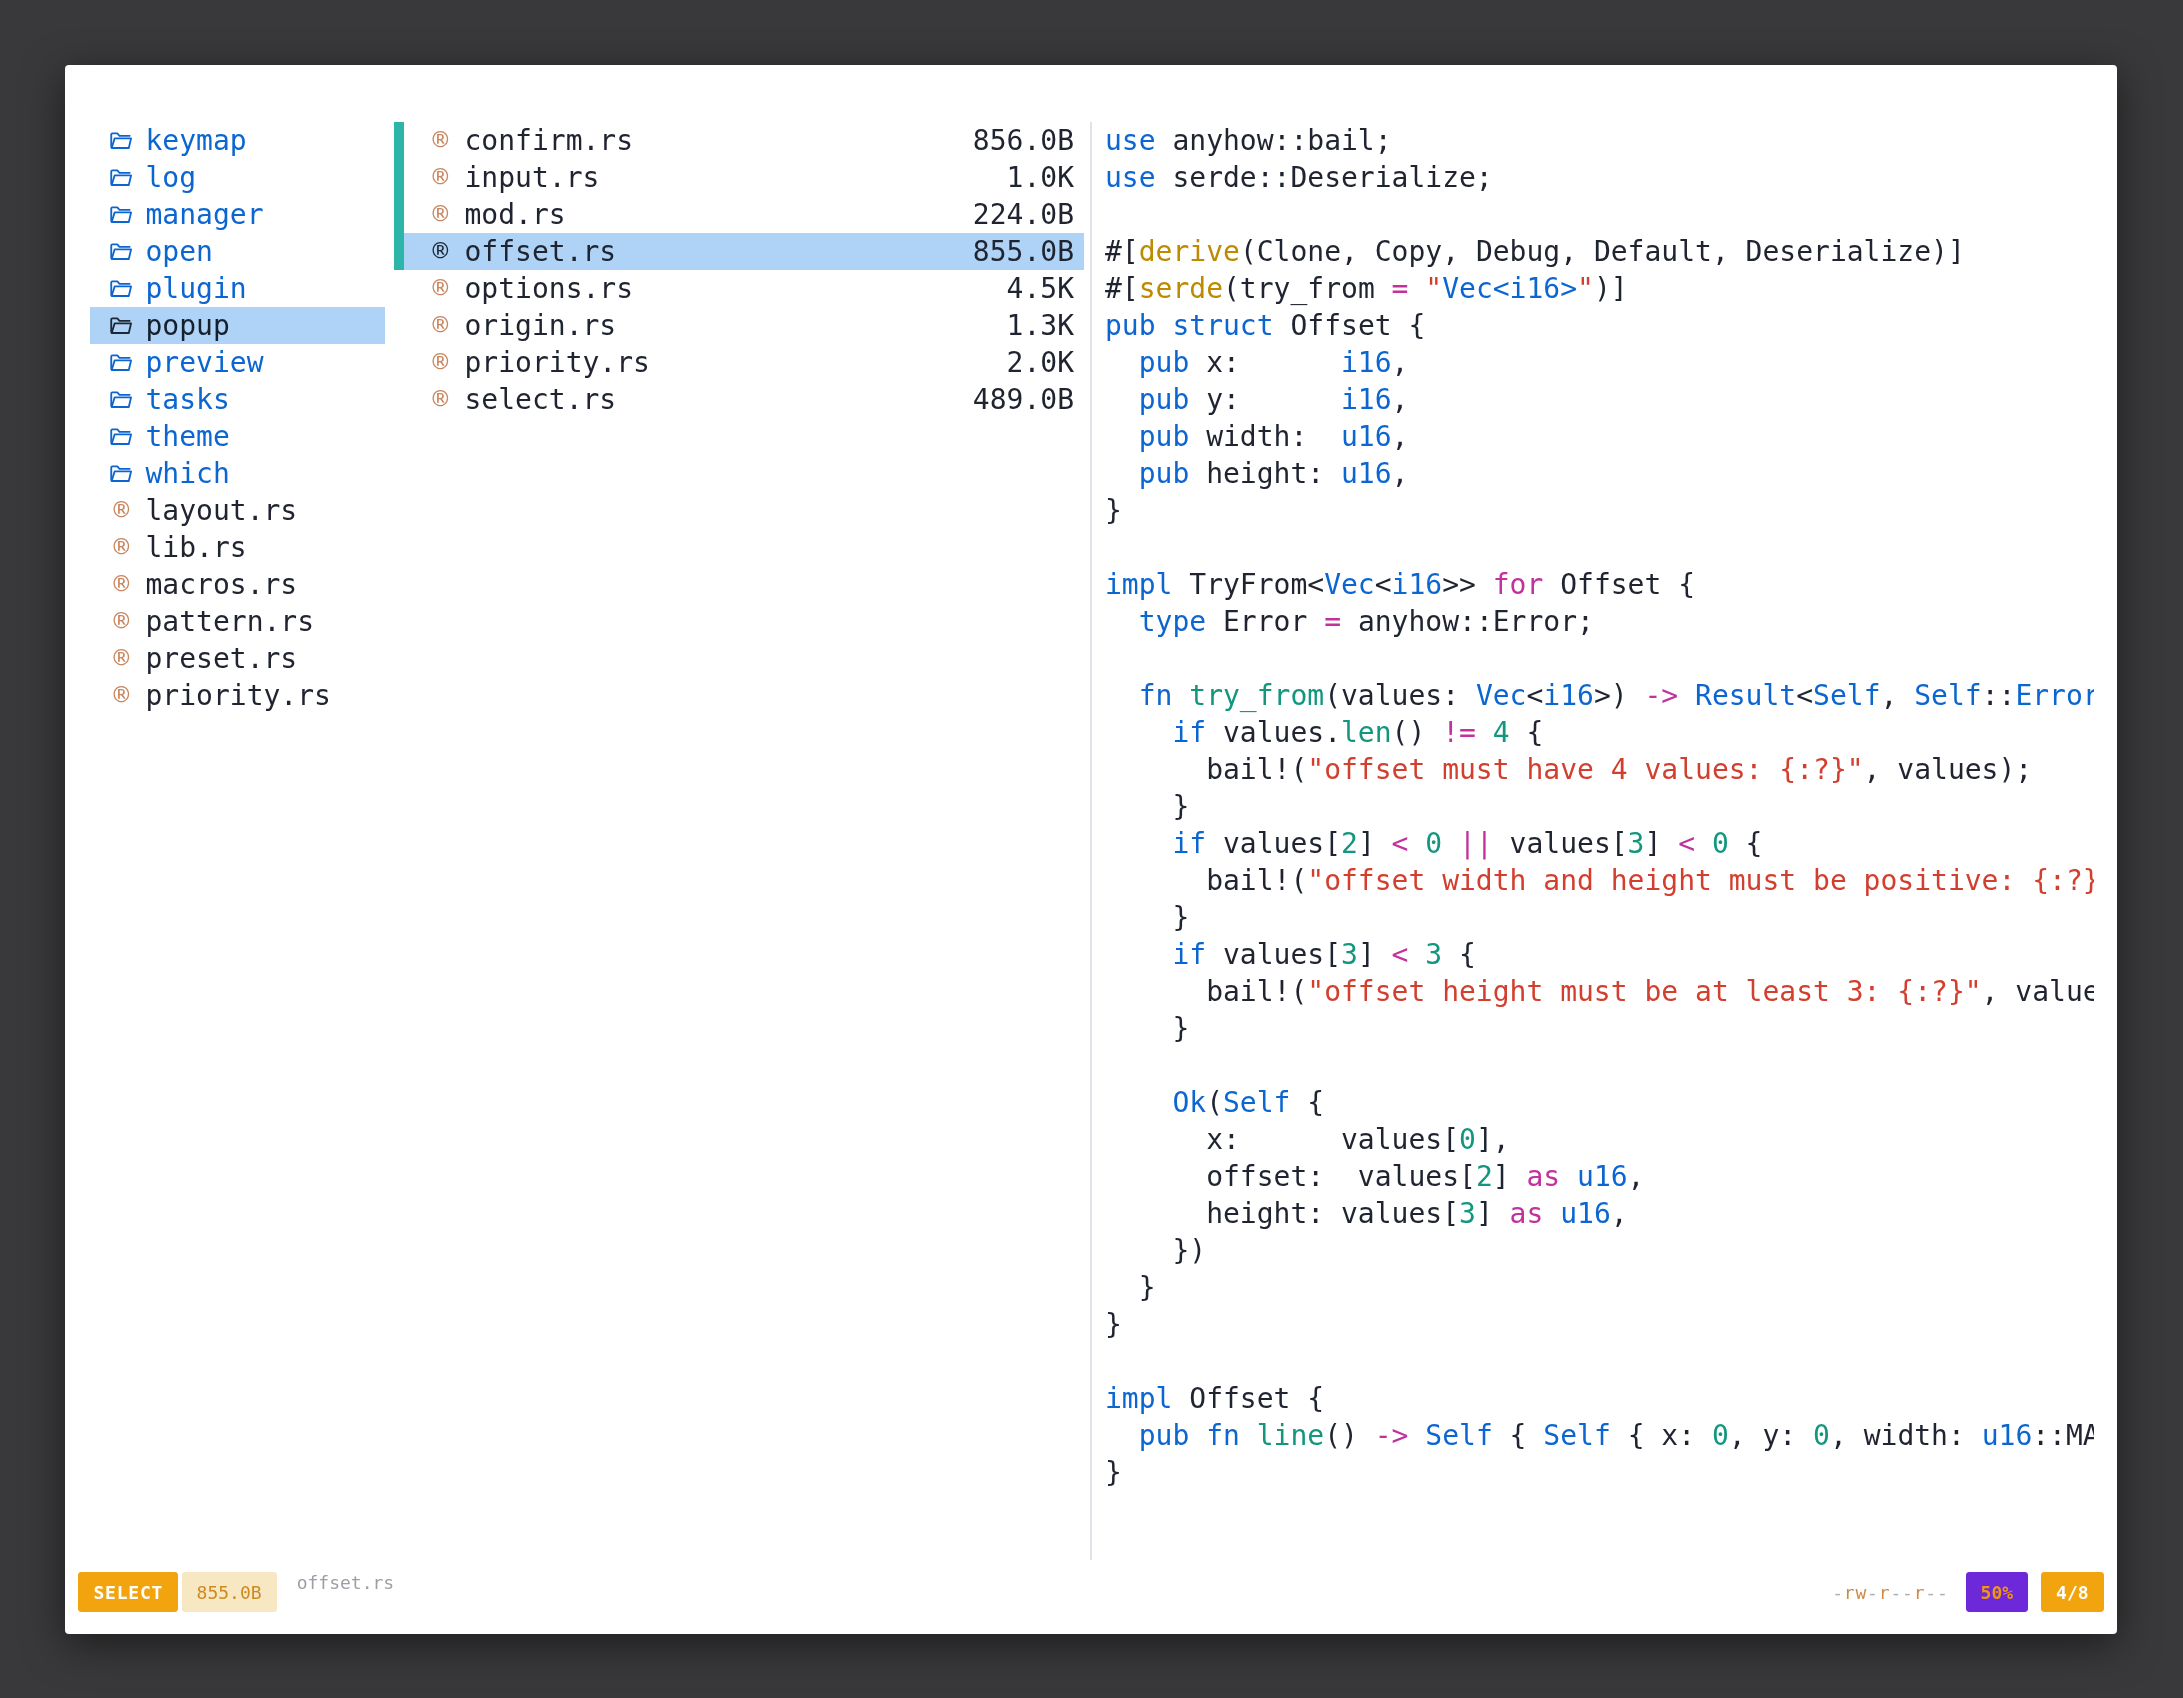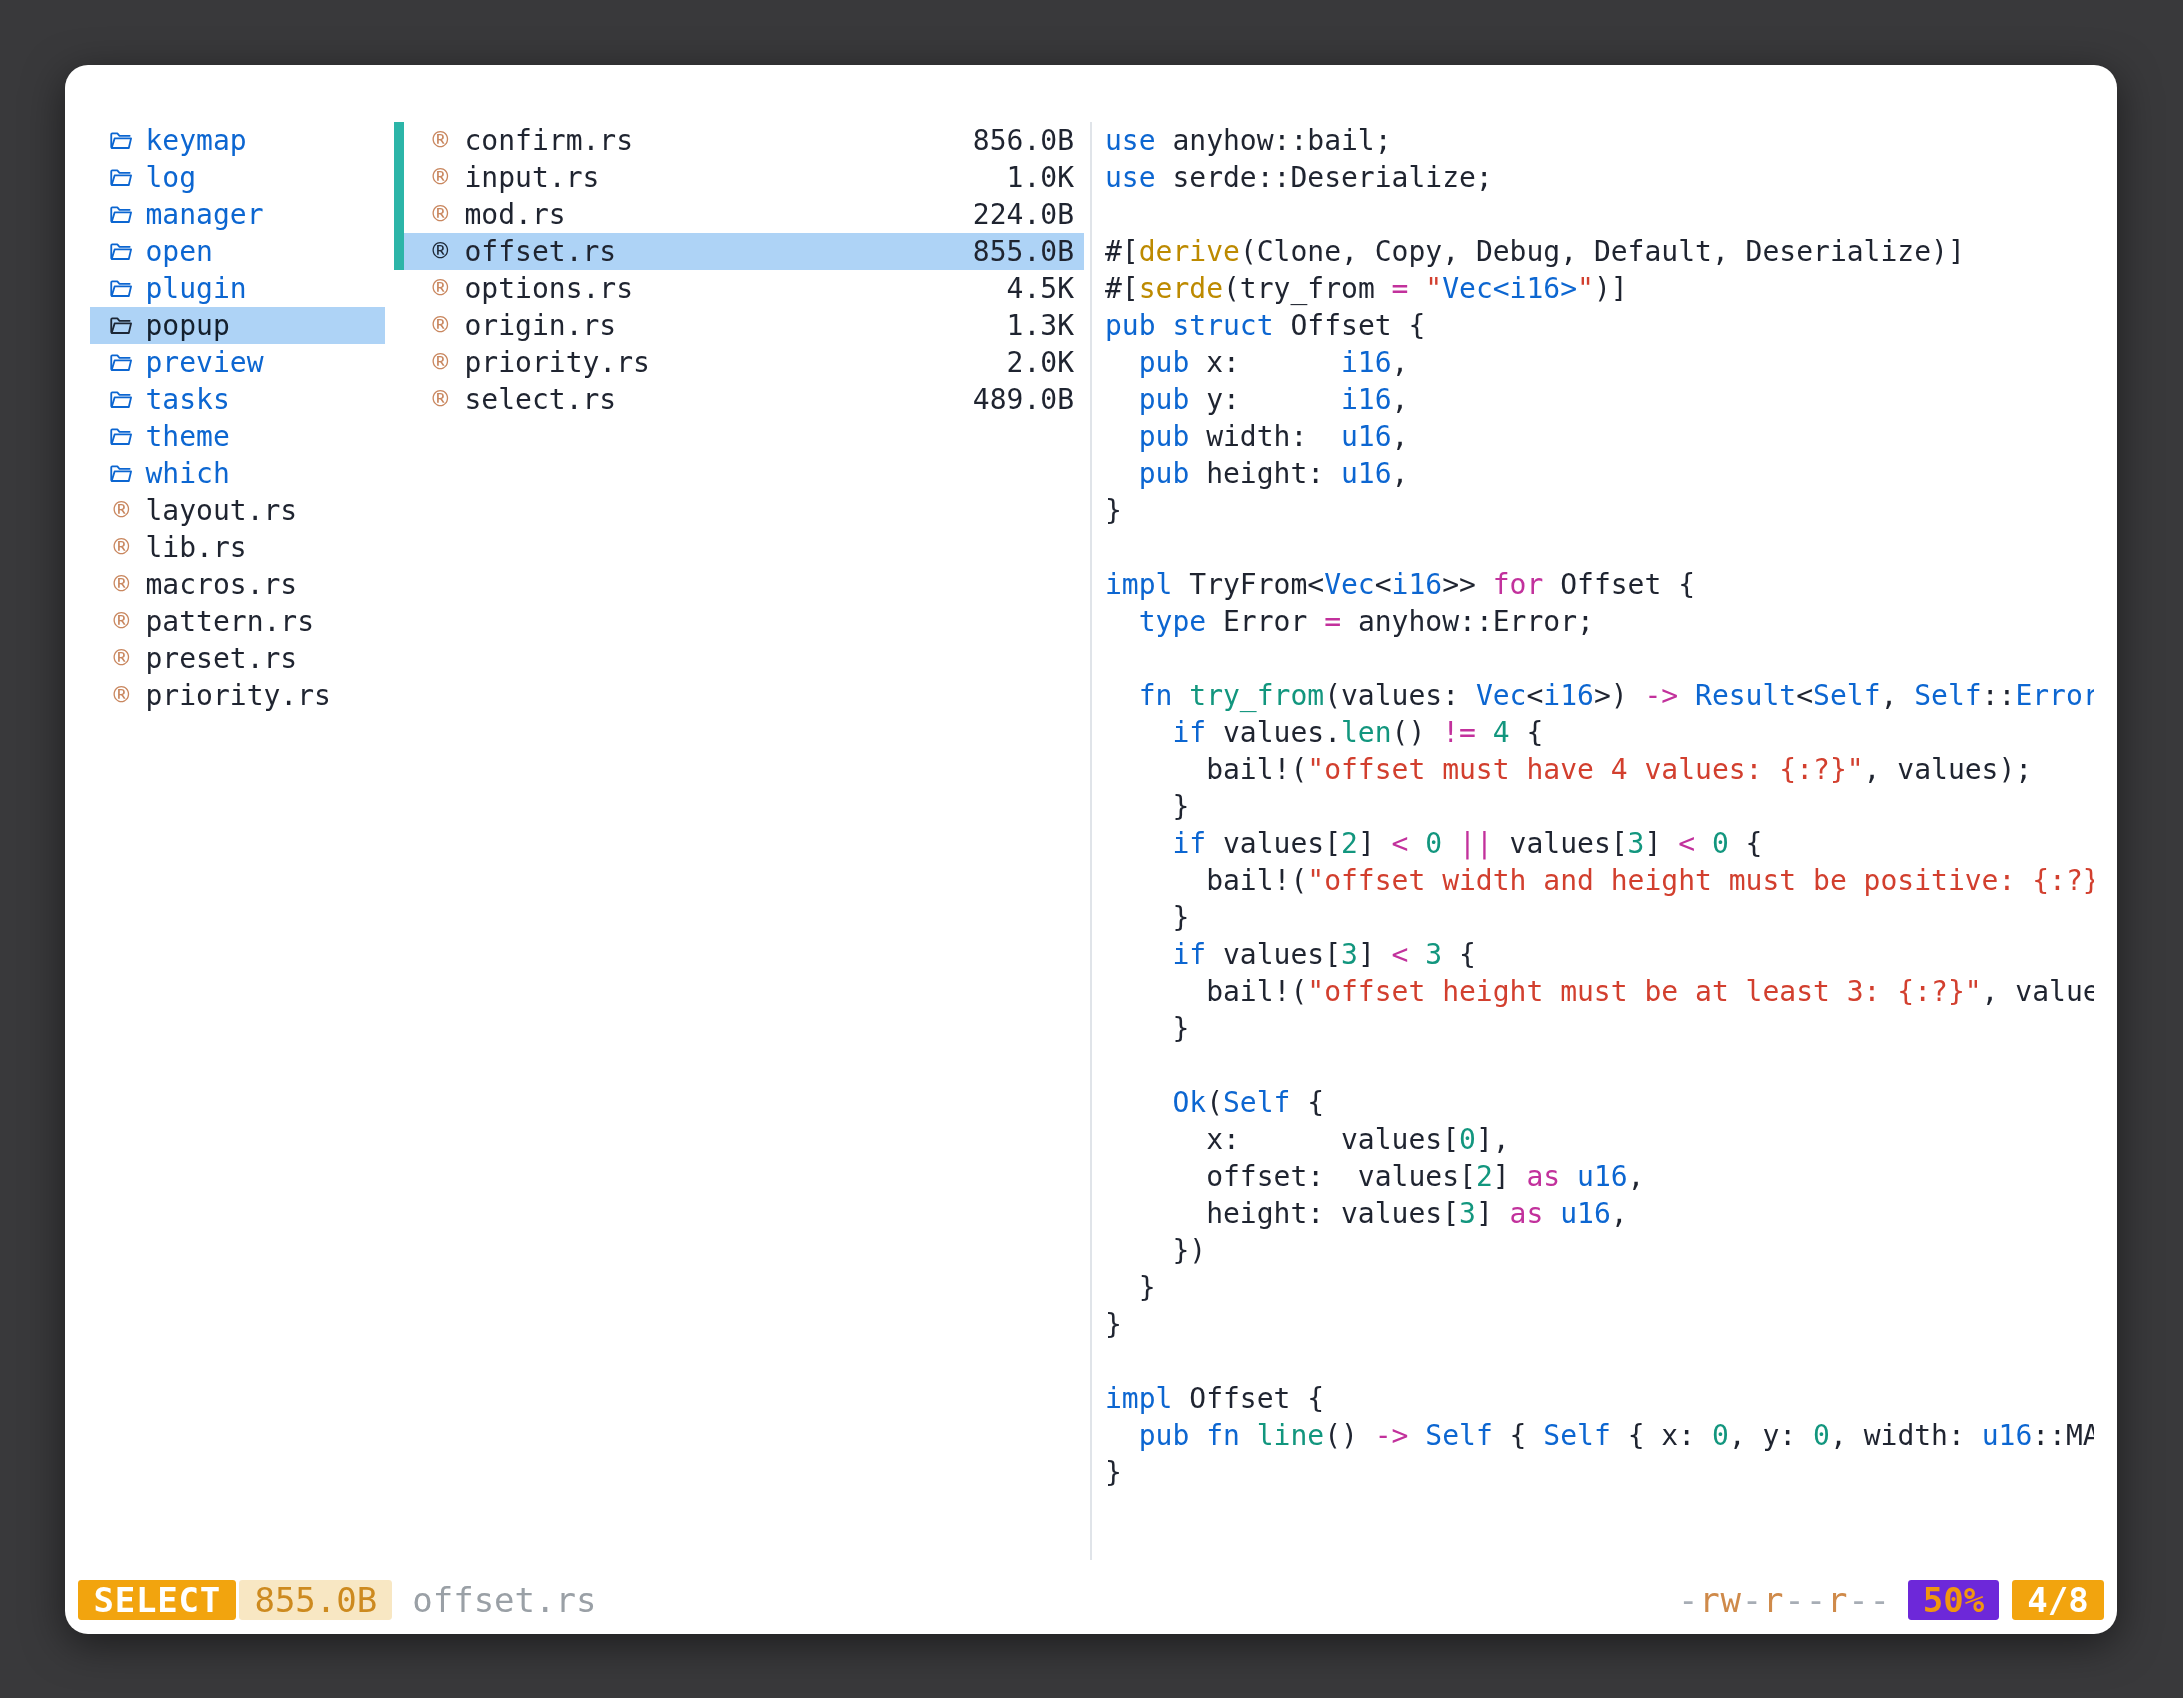--- a/index.html
+++ b/index.html
@@ -1,19 +1,19 @@
 <!DOCTYPE html>
 <html style="font-size:13.4px"><head>
 <meta charset="utf-8">
 <style>
   *{margin:0;padding:0;box-sizing:border-box}
   html,body{width:2183px;height:1698px;background:#39393b;overflow:hidden;
     font-family:"DejaVu Sans Mono",monospace}
   .window{position:absolute;left:65px;top:65px;width:2052px;height:1569px;
-    background:#ffffff;border-radius:23px;overflow:hidden;
+    background:#ffffff;border-radius:4px;overflow:hidden;
     box-shadow:0 10px 40px rgba(0,0,0,.5)}
   .pane{position:absolute;top:57px;font-size:28px;line-height:37px;color:#1f2430}
   #parent-pane{left:25px;width:295px}
   #current-pane{left:329px;width:690px}
   #preview-pane{left:1040px;right:23.5px;height:1452px;overflow:hidden}
   .vsep{position:absolute;left:1025px;top:57px;width:1.7px;height:1438px;background:#e0e4e9}
 
   .row{display:flex;align-items:center;height:37px;white-space:pre}
   #parent-pane .row{padding-left:17px;gap:10px}
   #parent-pane .row.selected{background:#aed3f6}
@@ -28,22 +28,22 @@
   #current-pane .row.selected{background:#aed3f6}
   #current-pane .row.selected .rust-icon{color:#1d2735}
   #current-pane .row .marker{position:absolute;left:0;top:0;width:10px;height:100%}
   #current-pane .row.marked .marker{background:#2cb5a8}
   #current-pane .size{margin-left:auto;padding-right:10px}
 
   .code-line{height:37px;white-space:pre}
   .c-p{color:#1f2430}.c-k{color:#0c66d1}.c-o{color:#c2319c}
   .c-n{color:#12967e}.c-f{color:#12967e}.c-s{color:#d23f2e}.c-a{color:#bd8a00}
 
-  #status-bar{position:absolute;left:13.4px;right:13.4px;bottom:14px;height:40px;
-    display:flex;font-size:34px}
+  #status-bar{position:absolute;left:13.4px;right:13.4px;bottom:22px;height:40px;
+    display:flex;font-size:18px}
   .chip{display:flex;align-items:center;height:40px;padding:0 15px;border-radius:3.4px}
   .mode{background:#f2a40e;color:#fff;font-weight:bold;letter-spacing:0.8px}
   .sizechip{background:#f8e7c3;color:#cd8a1f;margin-left:3.4px}
   .fname{color:#9aa0a6;margin-left:20px}
   .right{margin-left:auto;display:flex;align-items:center}
   .perm{letter-spacing:0.8px;margin-right:17px}
   .perm .l{color:#cf8a4a}.perm .d{color:#a7adb5}
   .pct{background:#6d28d9;color:#f0960f;font-weight:bold}
   .pos{background:#f2a40e;color:#fff;font-weight:bold;margin-left:13px}
 </style>

